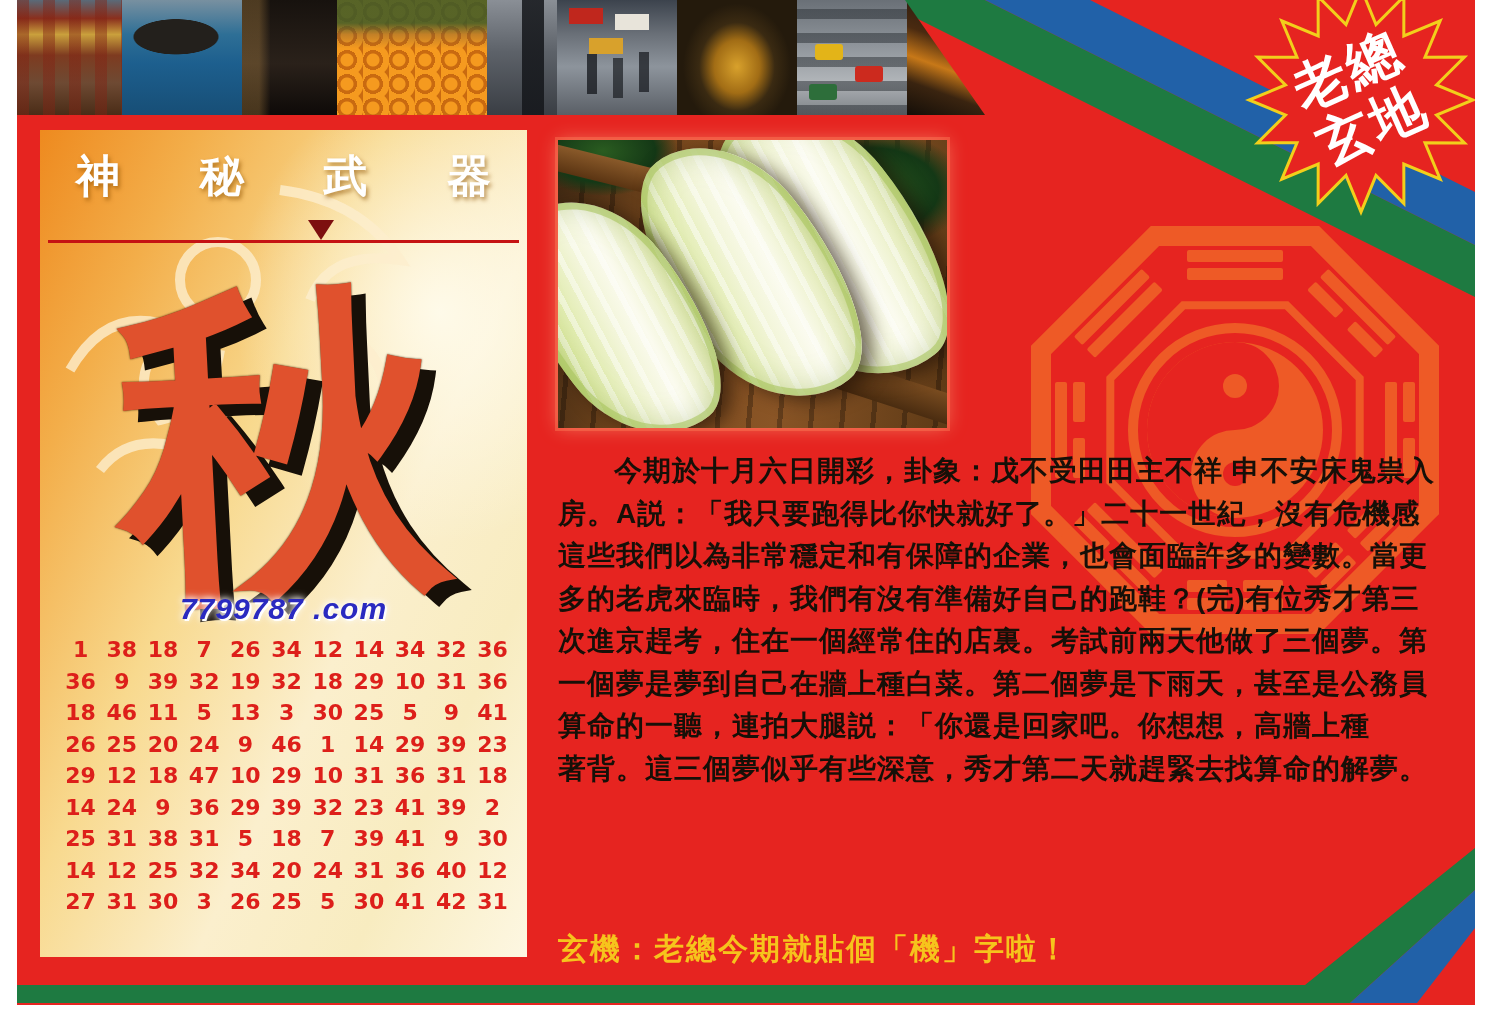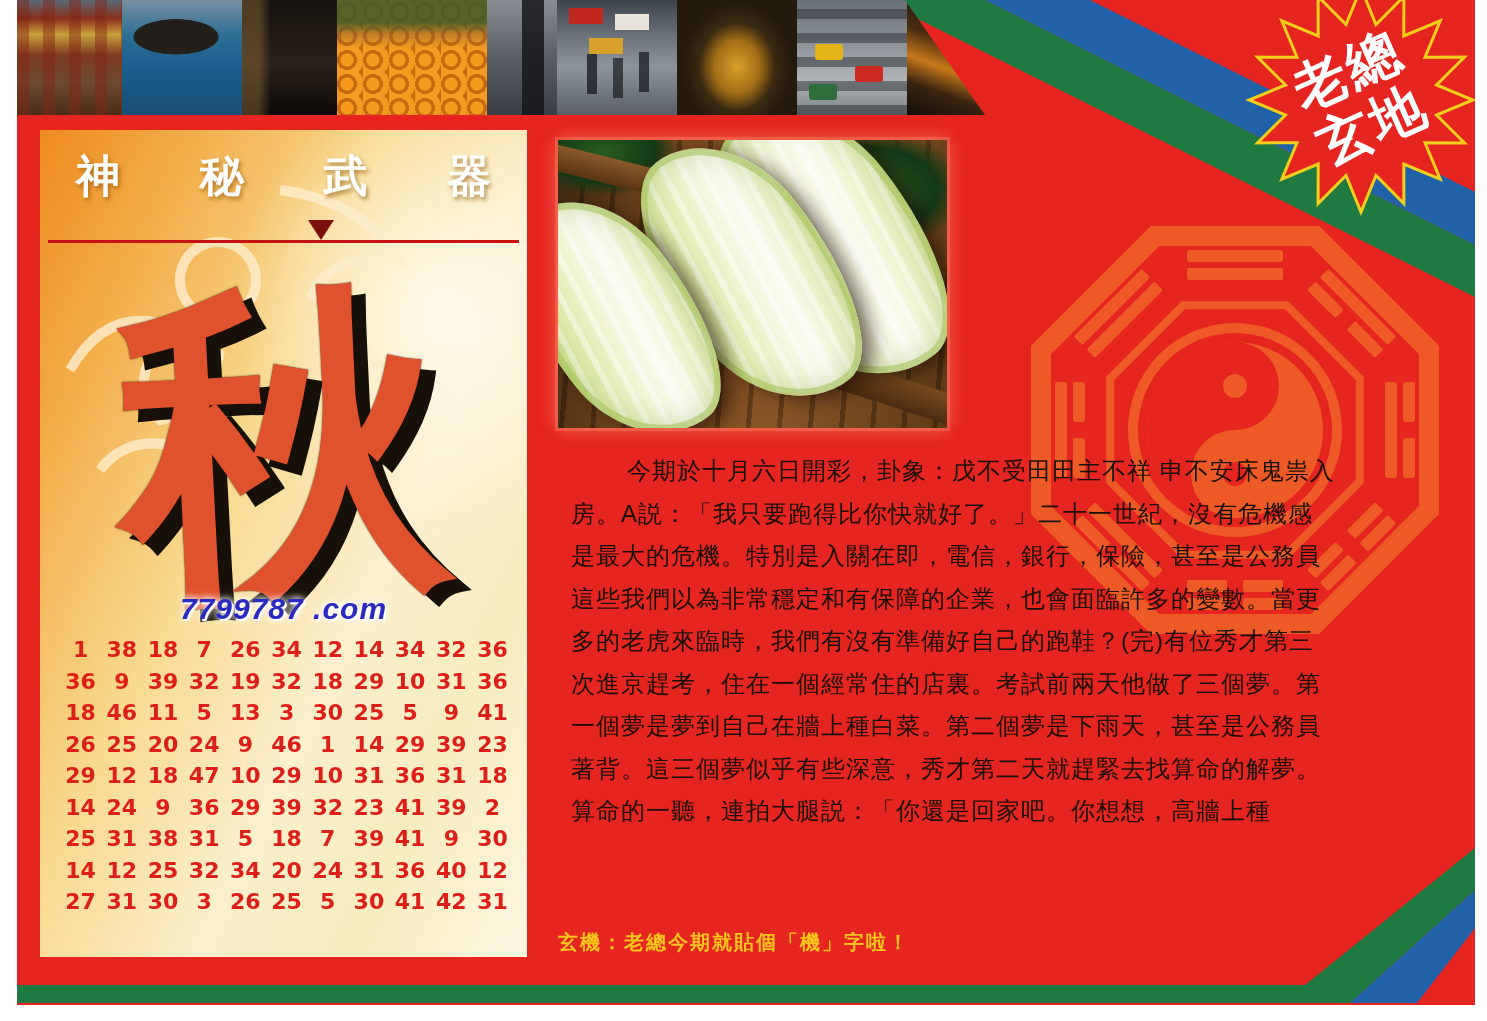--- a/index.html
+++ b/index.html
@@ -84,26 +84,26 @@
   .cab{position:absolute;border-radius:46% 54% 42% 58% / 60% 40% 60% 40%;transform:rotate(-38deg);
     background:
       repeating-linear-gradient(100deg, rgba(255,255,255,.45) 0 6px, rgba(0,0,0,0) 6px 18px),
       linear-gradient(100deg,#b9d26e 0%,#dce9a4 22%,#f2f5d8 45%,#fbfbef 60%,#e9efc2 78%,#c3d579 100%);
     box-shadow:inset 0 0 0 7px rgba(168,196,94,.6), inset 0 0 34px rgba(120,150,60,.4), 6px 10px 18px rgba(30,15,5,.6);}
   .cab1{width:175px;height:300px;right:28px;top:-45px;}
   .cab2{width:160px;height:290px;left:112px;top:-12px;}
   .cab3{width:150px;height:268px;left:-16px;top:44px;}
 
   
-  .article{position:absolute;left:554px;top:450px;width:916px;z-index:2;color:#161008;
-    font-size:24px;line-height:42.5px;letter-spacing:1px;}
+  .article{position:absolute;left:541px;top:450px;width:916px;z-index:2;color:#161008;
+    font-size:28px;line-height:42.5px;letter-spacing:1px;font-weight:bold;}
   .article-line{white-space:nowrap;}
   .article-line.first{padding-left:56px;}
   .mystery{position:absolute;left:541px;top:929px;z-index:2;color:#f6c41c;font-weight:bold;
-    font-size:20px;letter-spacing:2px;white-space:nowrap;}
+    font-size:30px;letter-spacing:2px;white-space:nowrap;}
 </style>
 </head>
 <body>
 
 <div class="page">
   <div class="canvas">
 
     <svg class="decor" width="1458" height="1005" viewBox="0 0 1458 1005">
       <polygon points="863,0 968,0 1458,245 1458,297" fill="#1e7a41"></polygon>
       <polygon points="968,0 1073,0 1458,192 1458,245" fill="#2161a8"></polygon>
@@ -349,24 +349,23 @@
       <div class="plankTL"></div>
       <div class="plankBR"></div>
       <div class="cab cab1"></div>
       <div class="cab cab2"></div>
       <div class="cab cab3"></div>
     </div>
 
     <div class="article" id="article">
         <div class="article-line first">今期於十月六日開彩，卦象：戊不受田田主不祥 申不安床鬼祟入</div>
         <div class="article-line">房。A説：「我只要跑得比你快就好了。」二十一世紀，沒有危機感</div>
-        <div class="article-line">是最大的危機。特別是入關在即，電信，銀行，保險，甚至是公務員</div>
         <div class="article-line">這些我們以為非常穩定和有保障的企業，也會面臨許多的變數。當更</div>
         <div class="article-line">多的老虎來臨時，我們有沒有準備好自己的跑鞋？(完)有位秀才第三</div>
         <div class="article-line">次進京趕考，住在一個經常住的店裏。考試前兩天他做了三個夢。第</div>
         <div class="article-line">一個夢是夢到自己在牆上種白菜。第二個夢是下雨天，甚至是公務員</div>
+        <div class="article-line">算命的一聽，連拍大腿説：「你還是回家吧。你想想，高牆上種</div>
         <div class="article-line">著背。這三個夢似乎有些深意，秀才第二天就趕緊去找算命的解夢。</div>
-        <div class="article-line">算命的一聽，連拍大腿説：「你還是回家吧。你想想，高牆上種</div>
       </div>
 
     <div class="mystery">玄機：老總今期就貼個「機」字啦！</div>
   </div>
 </div>
 
 </body></html>

